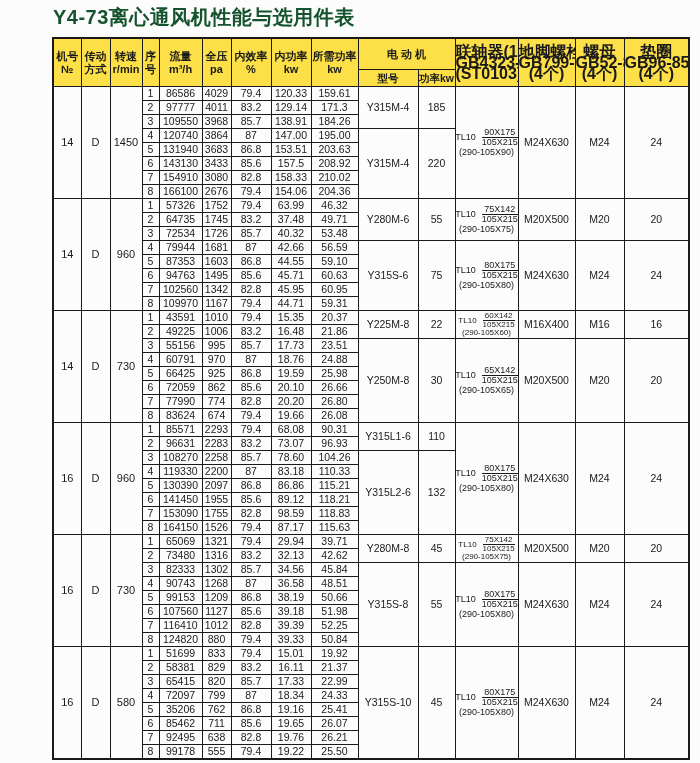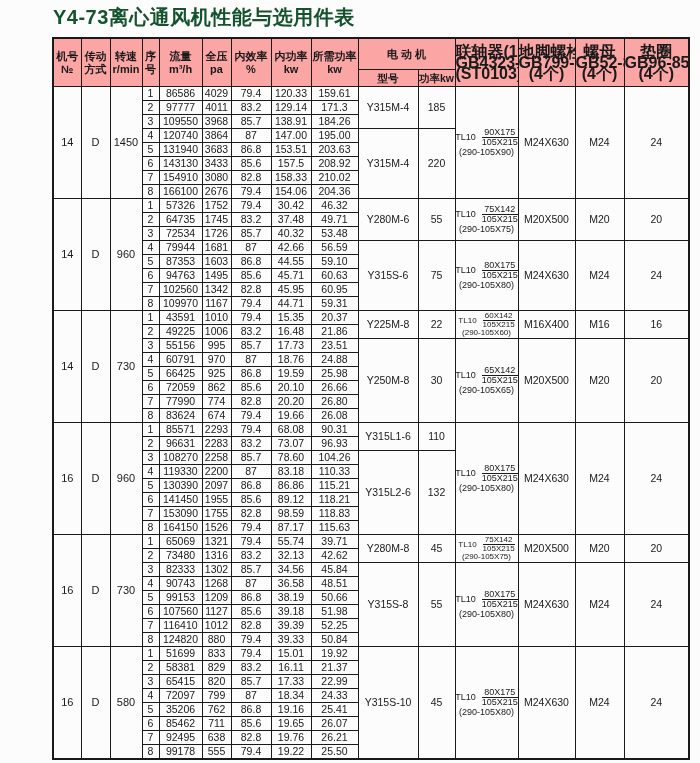--- a/index.html
+++ b/index.html
@@ -2,21 +2,21 @@
 <html><head>
 <meta charset="utf-8">
 <style>
   html,body{margin:0;padding:0;width:700px;height:763px;overflow:hidden;
     background:#fcfcfc;font-family:"Liberation Sans","DejaVu Sans",sans-serif;color:#1a1a1a;}
   .title{font-size:20px;font-weight:bold;margin:4px 0 6px 53px;letter-spacing:0.5px;color:#14532d;}
   table{border-collapse:collapse;table-layout:fixed;width:636px;margin-left:52px;
     border:2px solid #1a1a1a;}
   th,td{border:1px solid #1a1a1a;text-align:center;vertical-align:middle;
     padding:0;overflow:hidden;white-space:nowrap;}
-  thead th{background:#fca5a5;font-size:11px;line-height:13px;font-weight:bold;}
+  thead th{background:#fde047;font-size:11px;line-height:13px;font-weight:bold;}
   thead tr.sub th{height:16px;font-size:10.5px;}
   thead tr.main th{height:30px;}
   thead th .ln{display:block;}
   thead th.h3{font-size:16px;line-height:11px;}
   tbody td{font-size:10.5px;height:13px;line-height:13px;}
   td.machine,td.drive,td.speed{font-size:11px;}
   td.coupling{font-size:9px;line-height:9px;}
   td.coupling .cw{display:flex;align-items:center;justify-content:center;gap:6px;}
   td.coupling .frac{display:inline-flex;flex-direction:column;}
   td.coupling .ftop{border-bottom:1px solid #1a1a1a;}
@@ -197,21 +197,21 @@
         <td rowspan="1">204.36</td>
       </tr>
       <tr>
         <td rowspan="8" class="machine">14</td>
         <td rowspan="8" class="drive">D</td>
         <td rowspan="8" class="speed">960</td>
         <td rowspan="1">1</td>
         <td rowspan="1">57326</td>
         <td rowspan="1">1752</td>
         <td rowspan="1">79.4</td>
-        <td rowspan="1">30.42</td>
+        <td rowspan="1">63.99</td>
         <td rowspan="1">46.32</td>
         <td rowspan="3">Y280M-6</td>
         <td rowspan="3">55</td>
         <td rowspan="3" class="coupling">
           <div class="cw">
             <span>TL10</span>
             <span class="frac">
               <span class="ftop">75X142</span>
               <span>105X215</span>
             </span>
@@ -475,21 +475,21 @@
         <td rowspan="1">115.63</td>
       </tr>
       <tr>
         <td rowspan="8" class="machine">16</td>
         <td rowspan="8" class="drive">D</td>
         <td rowspan="8" class="speed">730</td>
         <td rowspan="1">1</td>
         <td rowspan="1">65069</td>
         <td rowspan="1">1321</td>
         <td rowspan="1">79.4</td>
-        <td rowspan="1">55.74</td>
+        <td rowspan="1">29.94</td>
         <td rowspan="1">39.71</td>
         <td rowspan="2">Y280M-8</td>
         <td rowspan="2">45</td>
         <td rowspan="2" class="coupling tight">
           <div class="cw">
             <span>TL10</span>
             <span class="frac">
               <span class="ftop">75X142</span>
               <span>105X215</span>
             </span>

